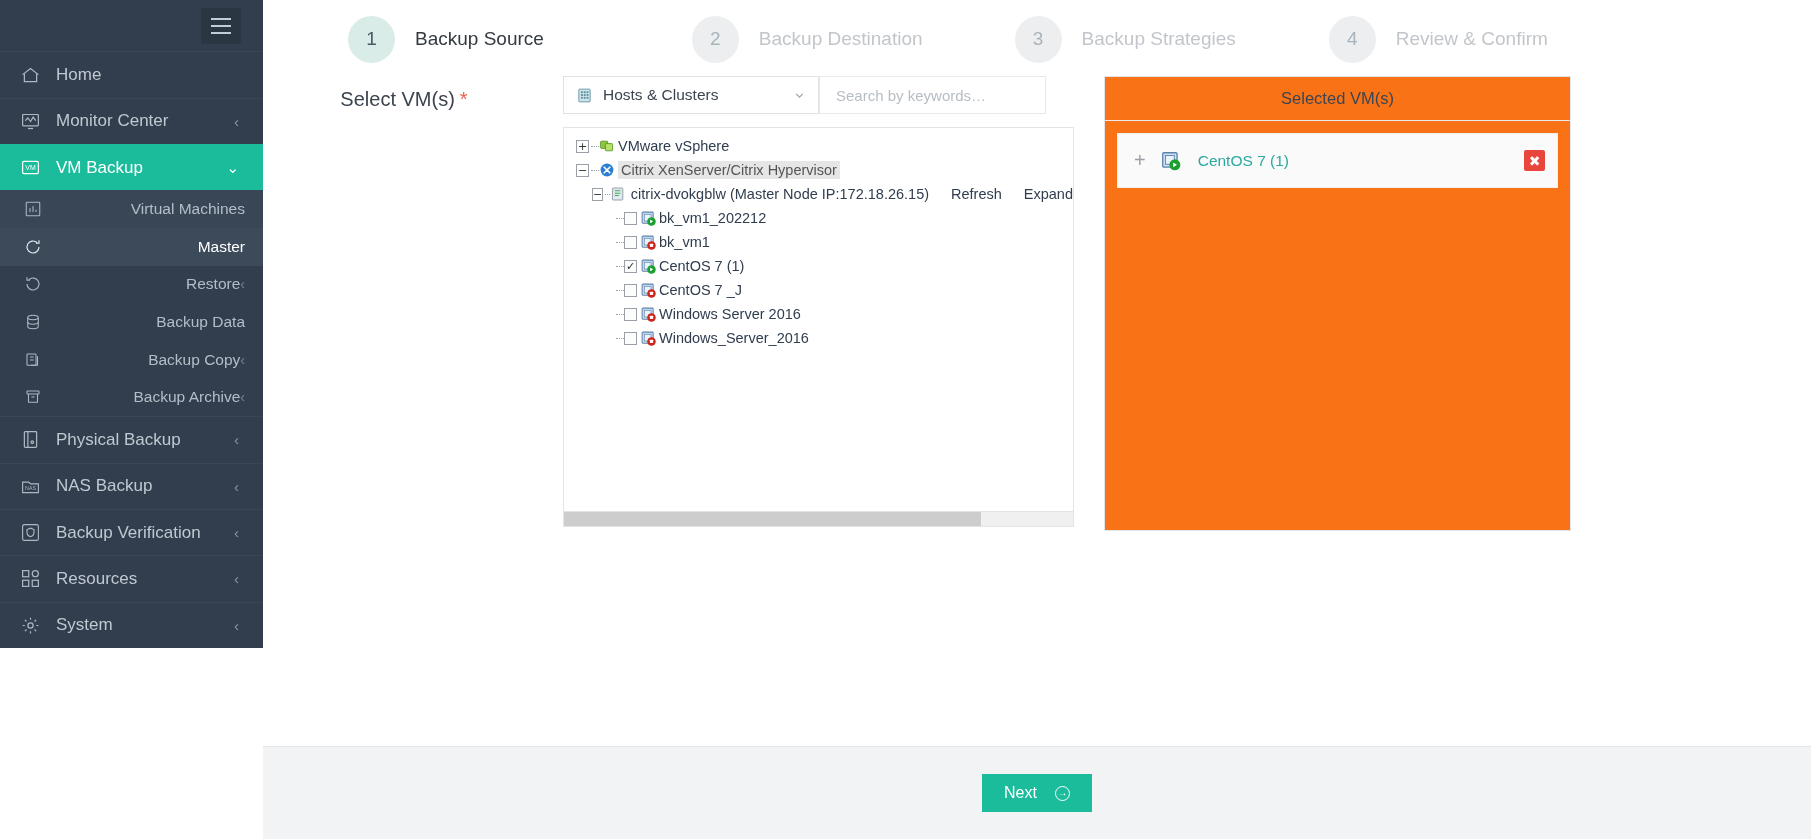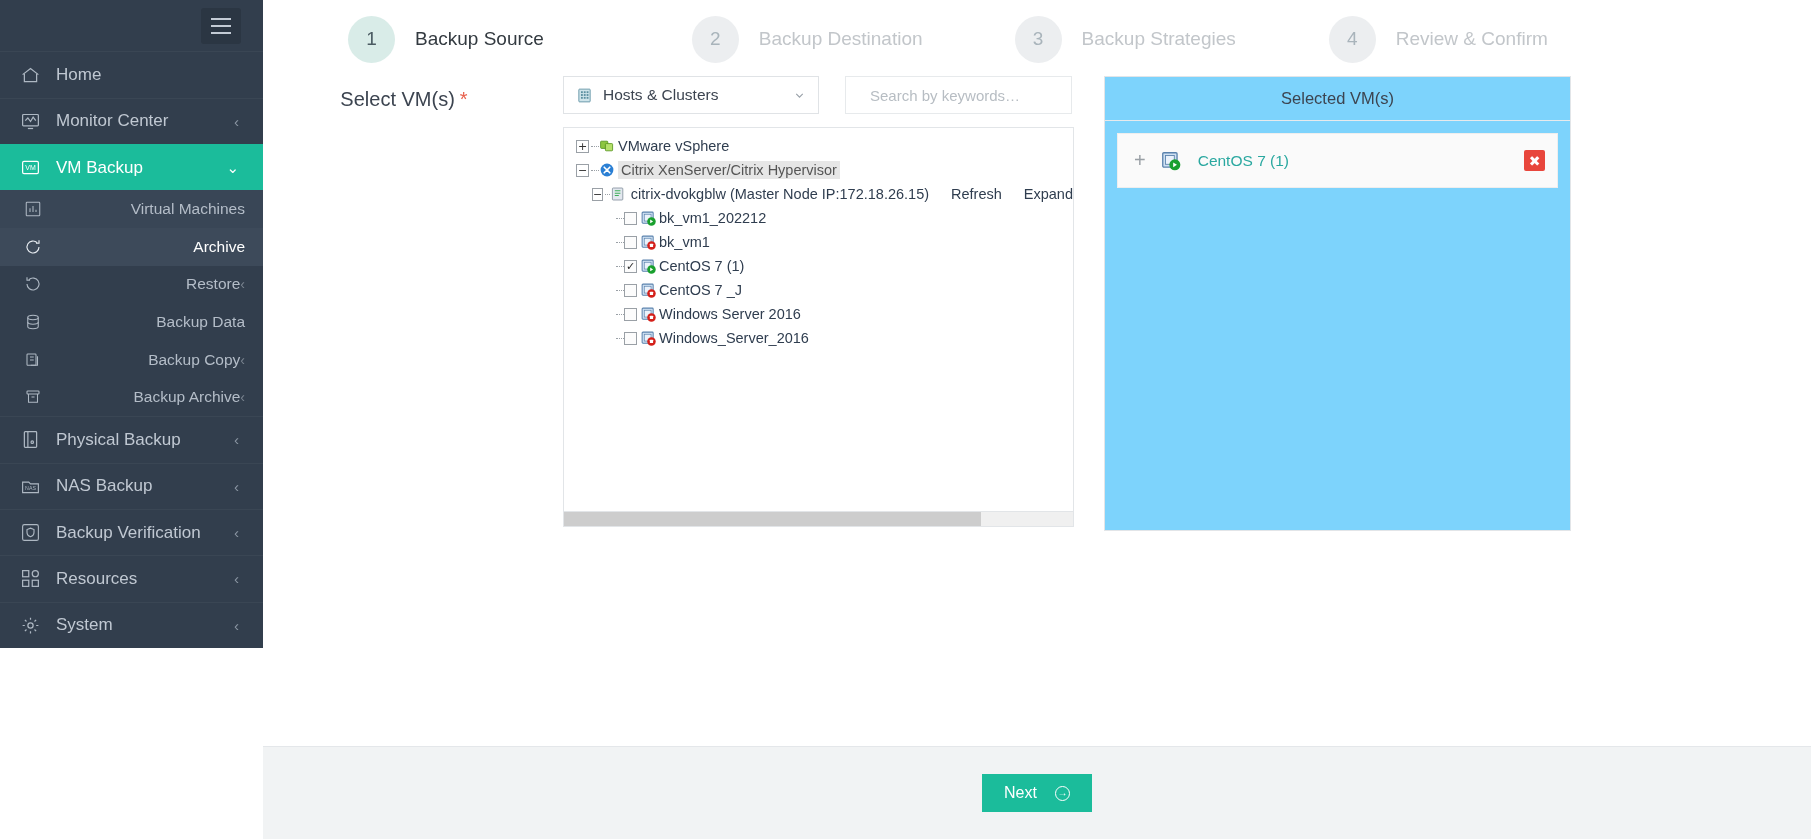--- a/index.html
+++ b/index.html
@@ -90,34 +90,34 @@
   
   .form-row { display: flex; align-items: flex-start; padding-left: 0; }
   .field-label {
     width: 300px; min-width: 300px; text-align: center;
     font-size: 20px; color: #3c4450; padding-right: 18px;
     padding-top: 12px; white-space: nowrap;
   }
   .field-label .req { color: #e8604c; margin-left: 5px; }
 
   .left-col { width: 527px; min-width: 527px; }
-  .picker-row { display: flex; gap: 26px; }
+  .picker-row { display: flex; }
 
   .select-box {
     width: 256px; height: 38px; border: 1px solid #e0e3e6;
     background: #fff; display: flex; align-items: center;
     padding: 0 12px; cursor: pointer;
   }
   .select-box .sel-ic { margin-right: 10px; display: flex; }
   .select-box .sel-txt { flex: 1; font-size: 15.5px; color: #3c4450; }
   .select-box .sel-caret { color: #98a0a8; font-size: 13px; }
 
   .search-box {
     width: 227px; height: 38px; border: 1px solid #e7eaec;
-    background: #fff; padding: 0 24px; font-size: 15px; color: #555;
+    background: #fff; padding: 0 16px; font-size: 15px; color: #555;
     outline: none;
   }
   .search-box::placeholder { color: #b7bdc3; }
 
   
   .tree-wrap {
     width: 511px; height: 400px; border: 1px solid #e2e5e8;
     margin-top: 13px; background: #fff; position: relative;
     overflow: hidden;
   }
@@ -146,21 +146,21 @@
 
   .hscroll {
     position: absolute; left: 0; bottom: 0; height: 15px;
     width: 100%; background: #f0f0f0; border-top: 1px solid #e2e5e8;
   }
   .hscroll .thumb { height: 15px; width: 82%; background: #cdcdcd; }
 
   
   .right-panel {
     width: 467px; min-width: 467px; margin-left: 14px; margin-top: 0;
-    border: 1px solid #e2e5e8; background: #7dd3fc; height: 455px;
+    border: 1px solid #e2e5e8; background: #f97316; height: 455px;
   }
   .rp-head {
     height: 44px; display: flex; align-items: center; justify-content: center;
     font-size: 16.5px; color: #3c4450; border-bottom: 1px solid #e7eaec;
   }
   .rp-body { padding: 12px; }
   .sel-item {
     height: 55px; background: #fafafa; border: 1px solid #eeeeee;
     display: flex; align-items: center; padding: 0 12px 0 16px;
   }
@@ -250,21 +250,21 @@
       <span class="caret"></span>
     </div>
 
     <div class="sb-sub sel">
       <span class="ic">
         <svg class="i" width="18" height="18" viewBox="0 0 24 24" fill="none" stroke="#e8edf2" stroke-width="1.5">
           <path d="M20 12a8 8 0 1 1-2.4-5.7"></path>
             <path d="M20 3v4h-4"></path>
         </svg>
       </span>
-      <span class="lbl">Archive</span>
+      <span class="lbl">Master</span>
       <span class="caret"></span>
     </div>
 
     <div class="sb-sub">
       <span class="ic">
         <svg class="i" width="18" height="18" viewBox="0 0 24 24" fill="none" stroke="#aeb8c3" stroke-width="1.5">
           <path d="M4 12a8 8 0 1 0 2.4-5.7"></path>
             <path d="M4 3v4h4"></path>
         </svg>
       </span>

